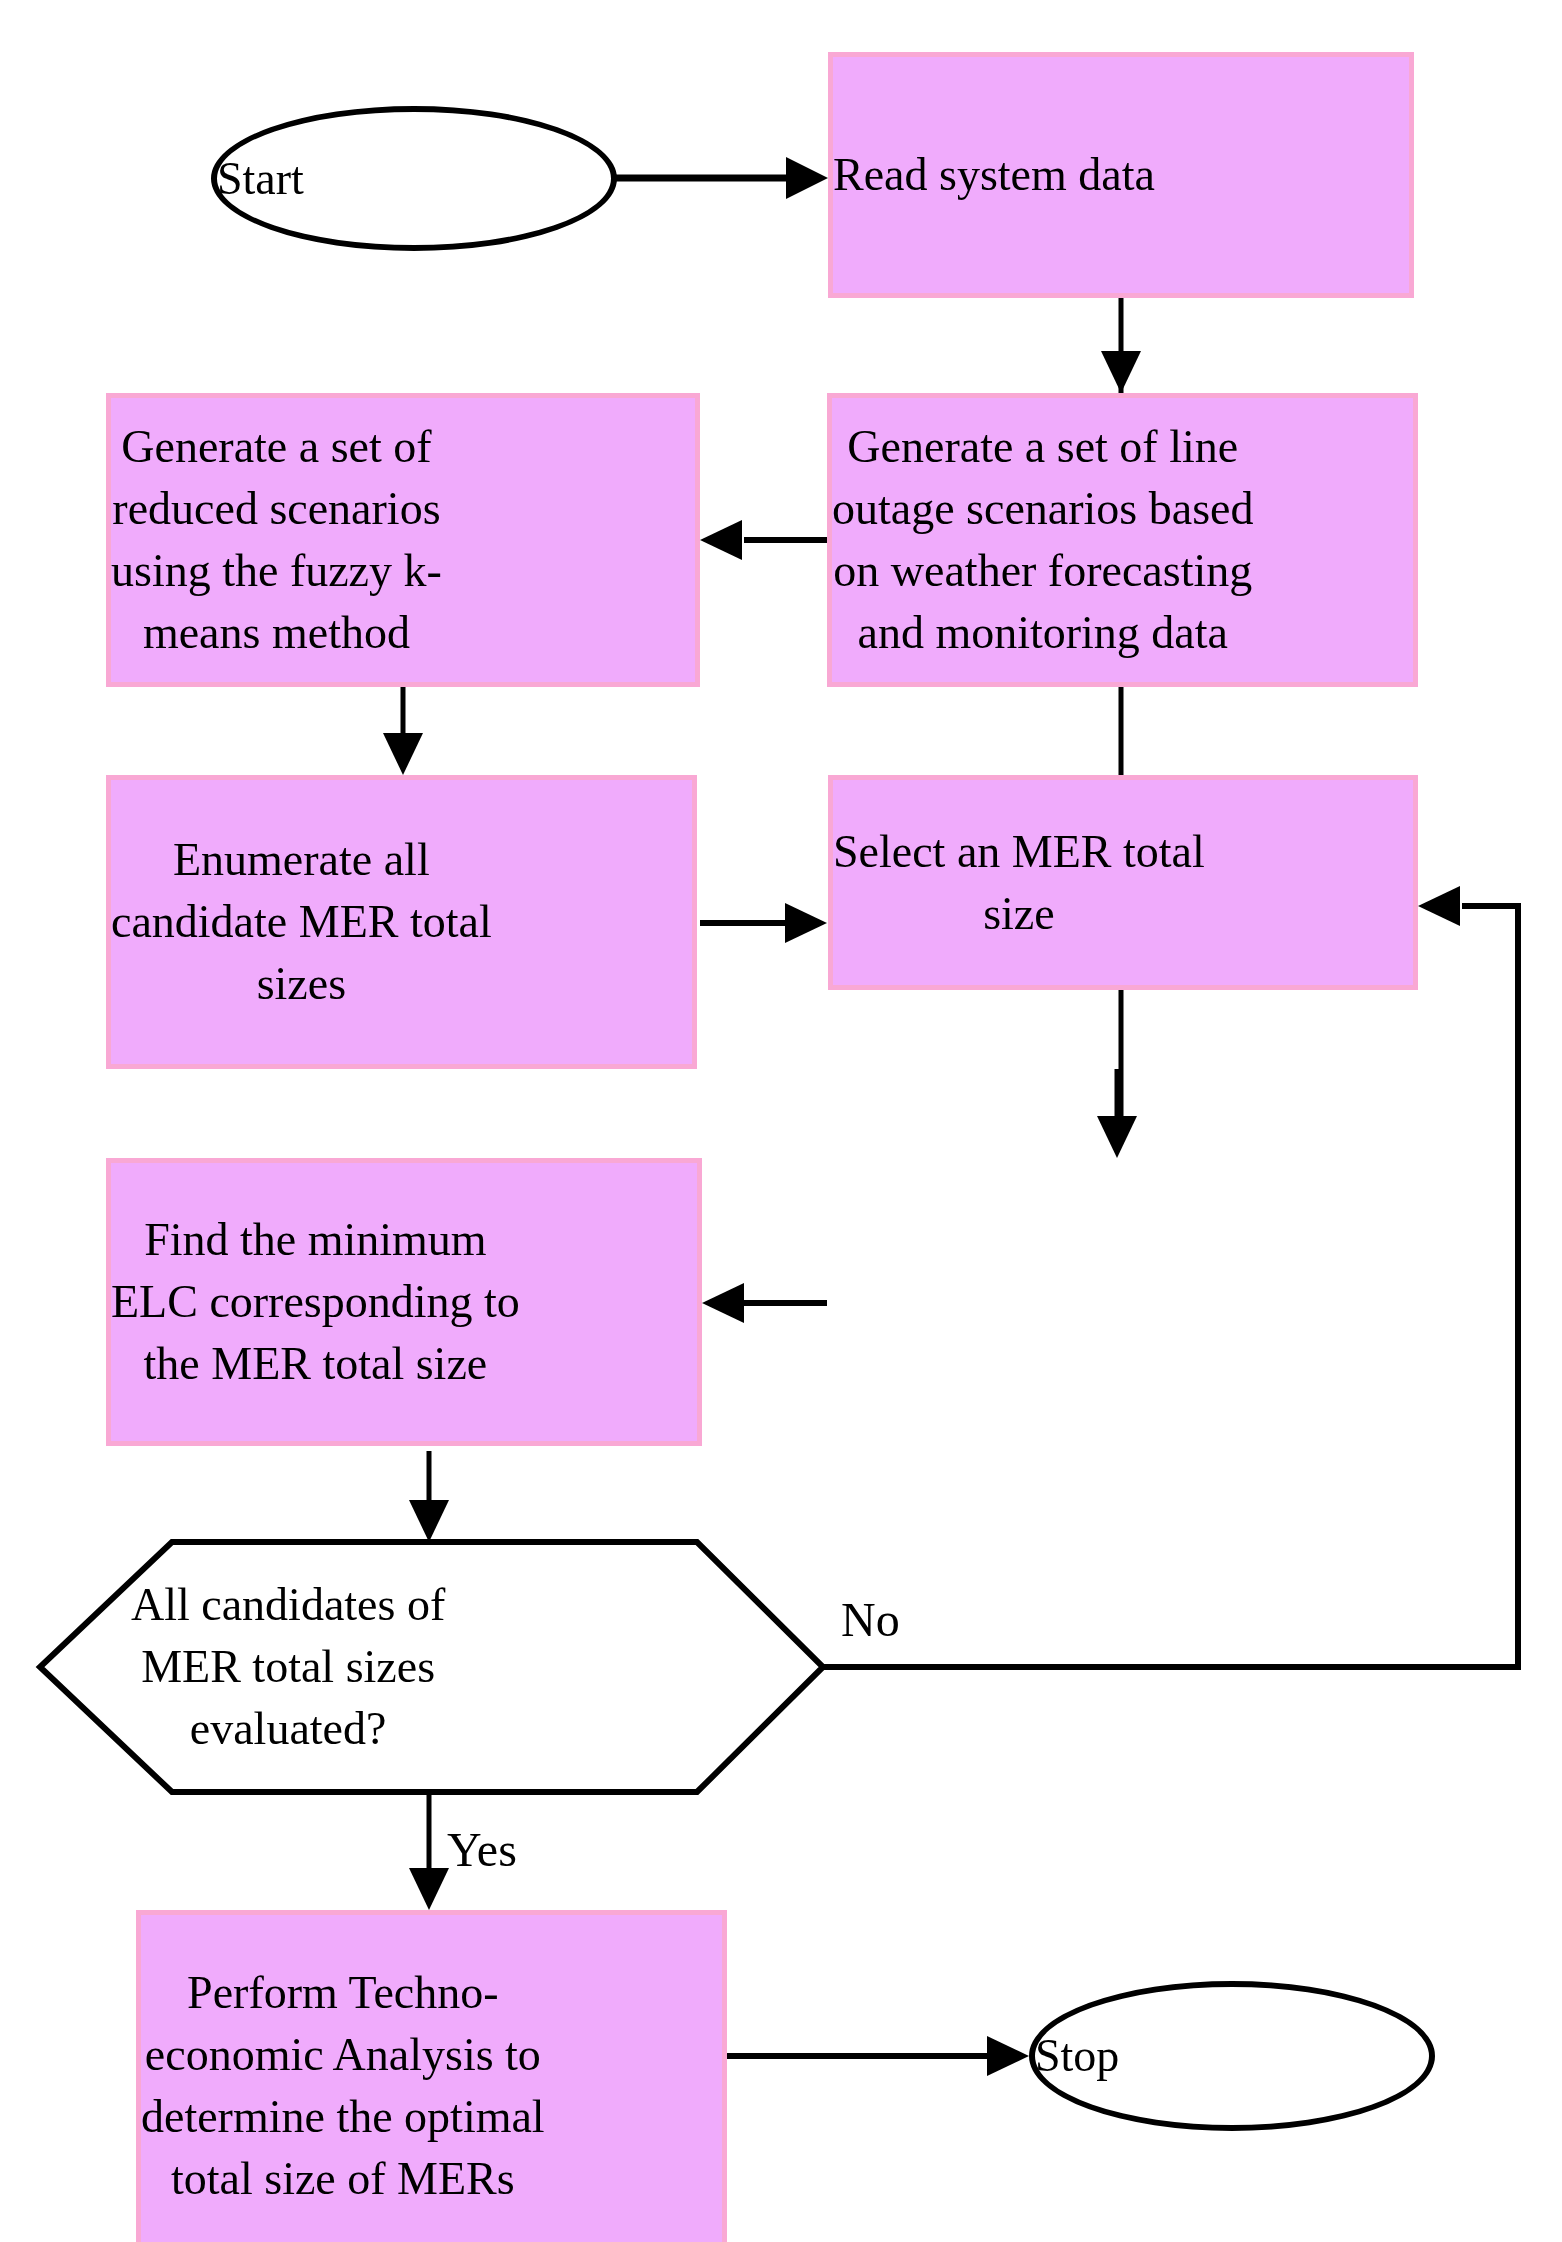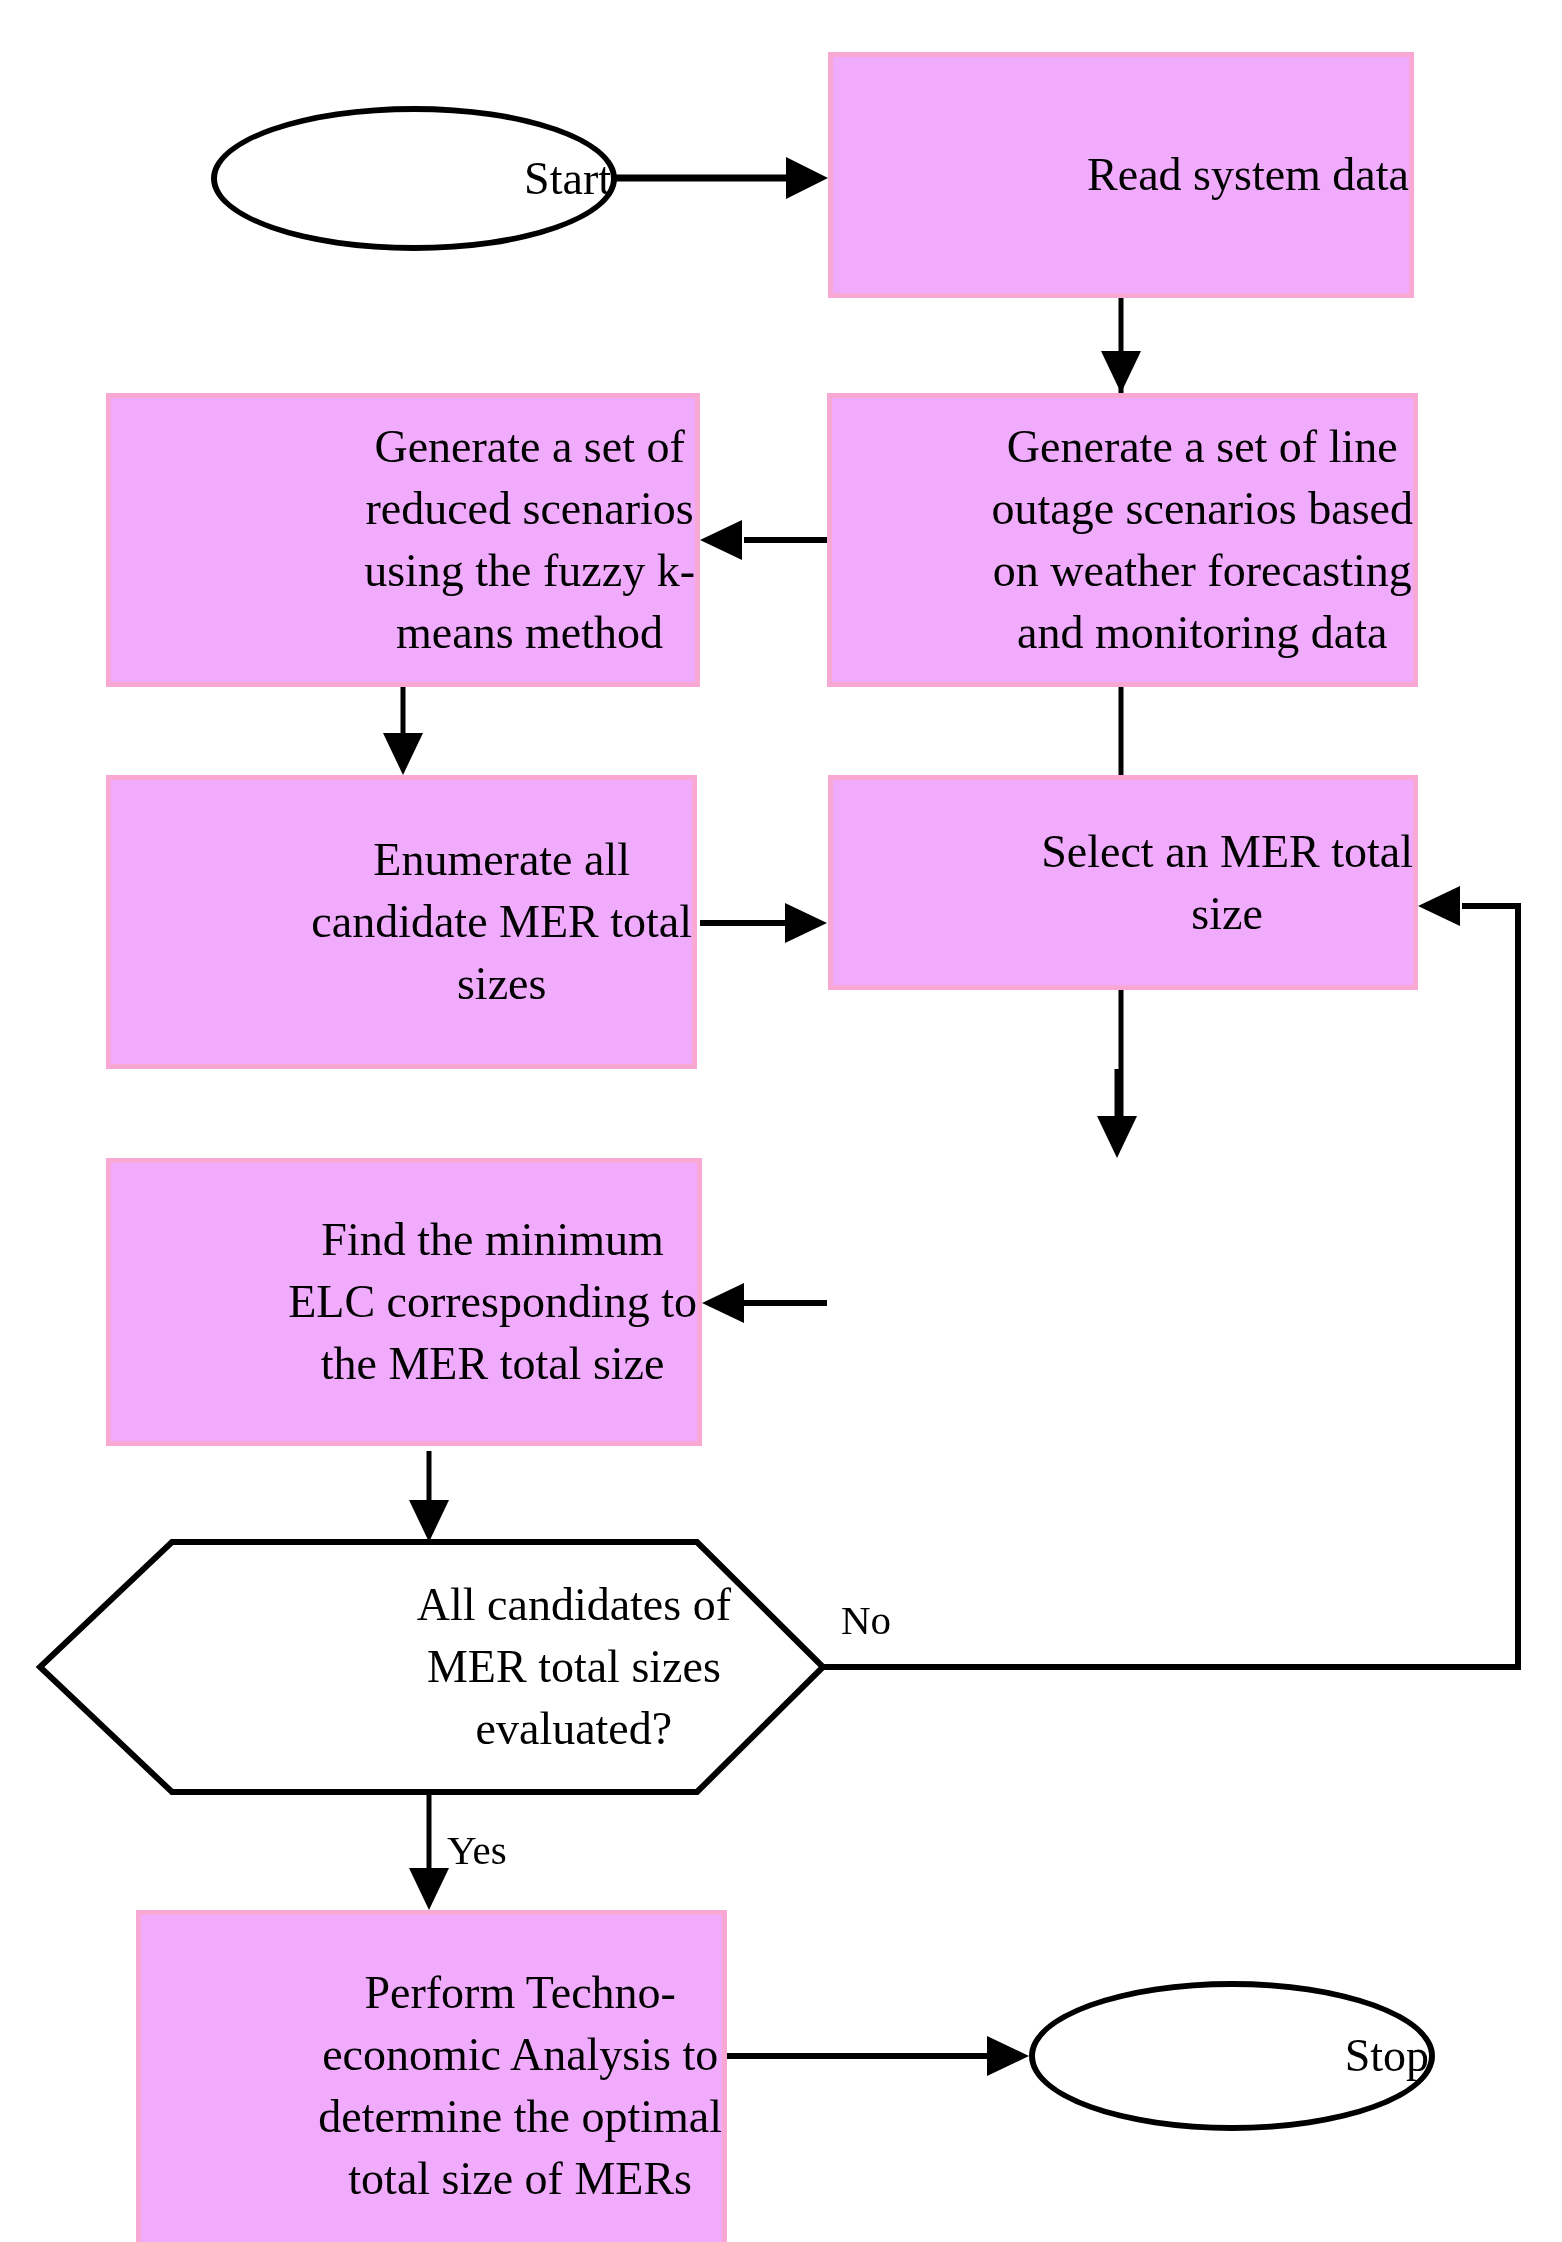--- a/index.html
+++ b/index.html
@@ -20,40 +20,40 @@
     left: 0;
     top: 0;
     width: 1562px;
     height: 2242px;
   }
   .node {
     position: absolute;
     box-sizing: border-box;
     display: flex;
     align-items: center;
-    justify-content: flex-end;
+    justify-content: flex-start;
     text-align: center;
     color: #000000;
     font-size: 46px;
     line-height: 62px;
     white-space: pre-line;
   }
   .rect {
     border: 5px solid #f9a8d4;
     background: #f0abfc;
   }
   .ellipse {
     border: 6px solid #000000;
     border-radius: 50%;
     background: #ffffff;
   }
   .edge-label {
     position: absolute;
     color: #000000;
-    font-size: 41px;
+    font-size: 48px;
     line-height: 56px;
     white-space: nowrap;
   }
   svg line, svg polyline {
     stroke: #000000;
     fill: none;
   }
   svg polygon.head {
     fill: #000000;
     stroke: none;

